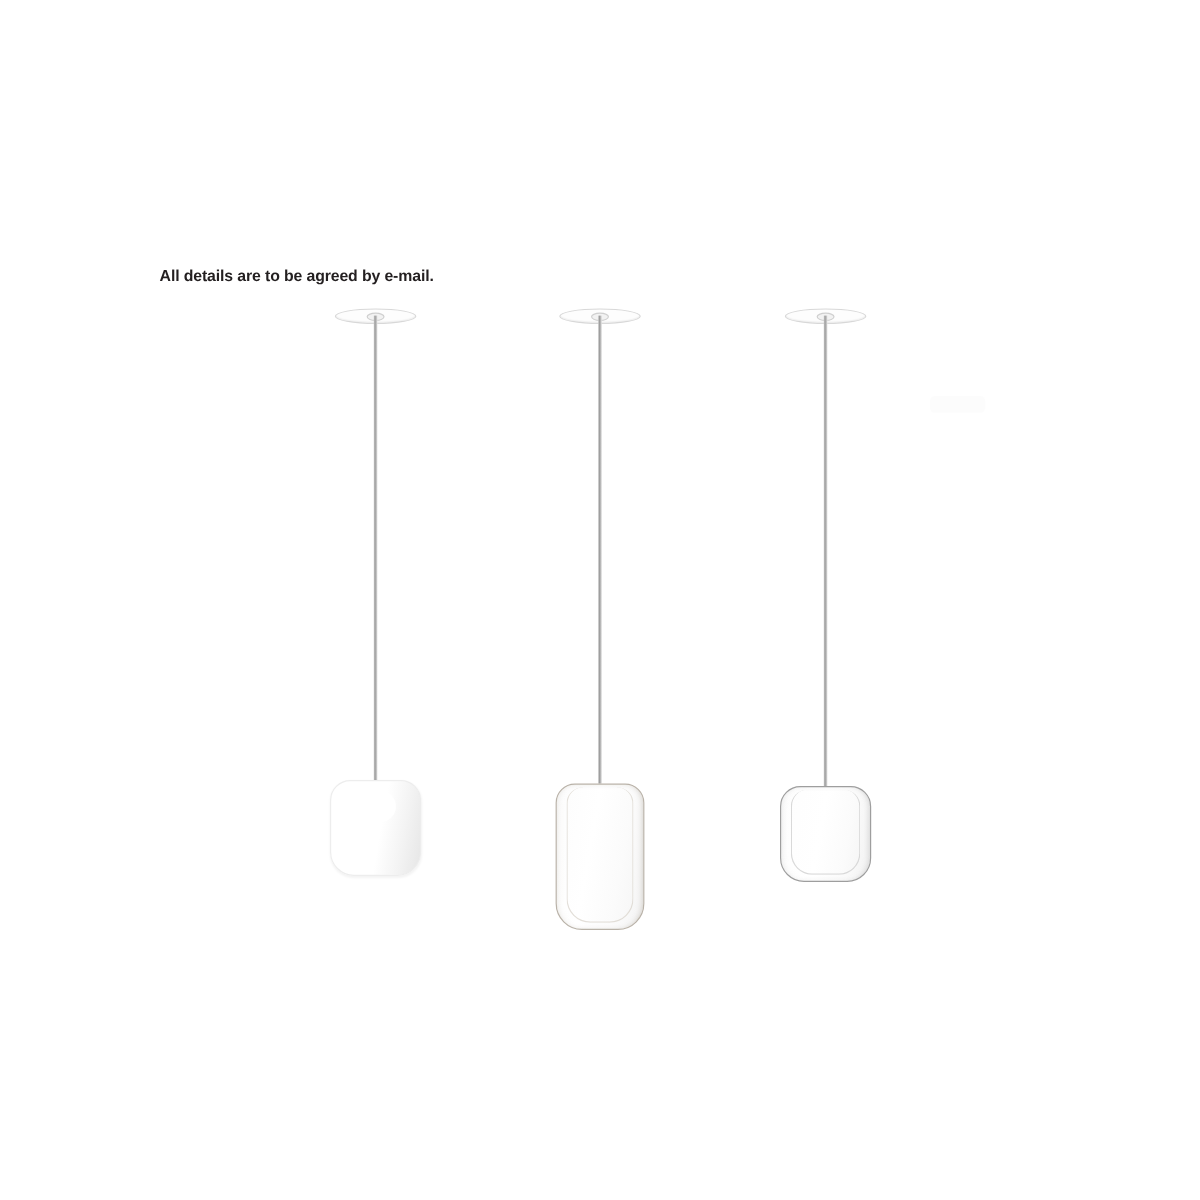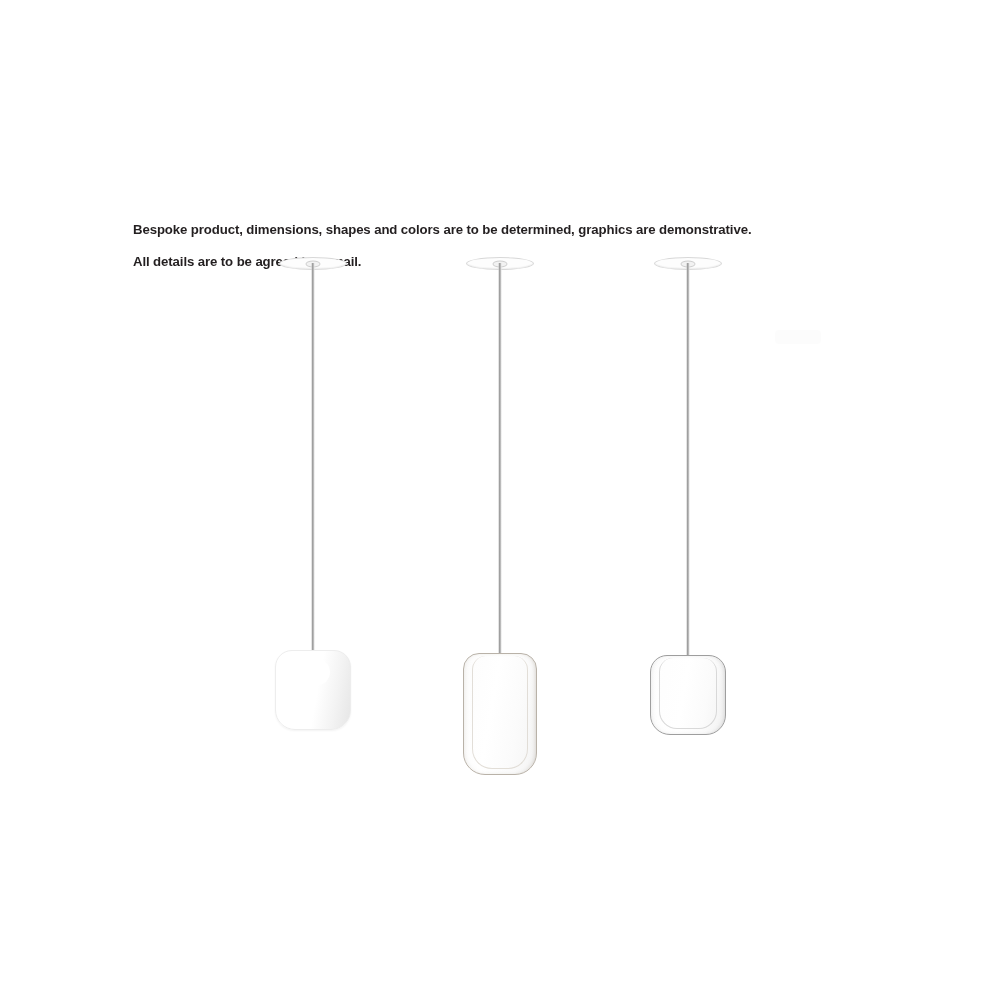--- a/index.html
+++ b/index.html
@@ -165,21 +165,20 @@
     border-radius: 4px;
     opacity: 0.85;
   }
 </style>
 </head>
 <body>
 
 <div id="canvas">
 
   <div class="note">
-    <span class="note-line">Bespoke product, dimensions, shapes and colors are to be determined, graphics are demonstrative.</span>
     <span class="note-line">All details are to be agreed by e-mail.</span>
   </div>
 
   <div class="smudge"></div>
 
   <div class="lamp" style="left:233px;">
     <div class="canopy" style="top:257px;">
       <div class="canopy-inner"></div>
     </div>
     <div class="rod" style="top:263px; height:387px;"></div>

